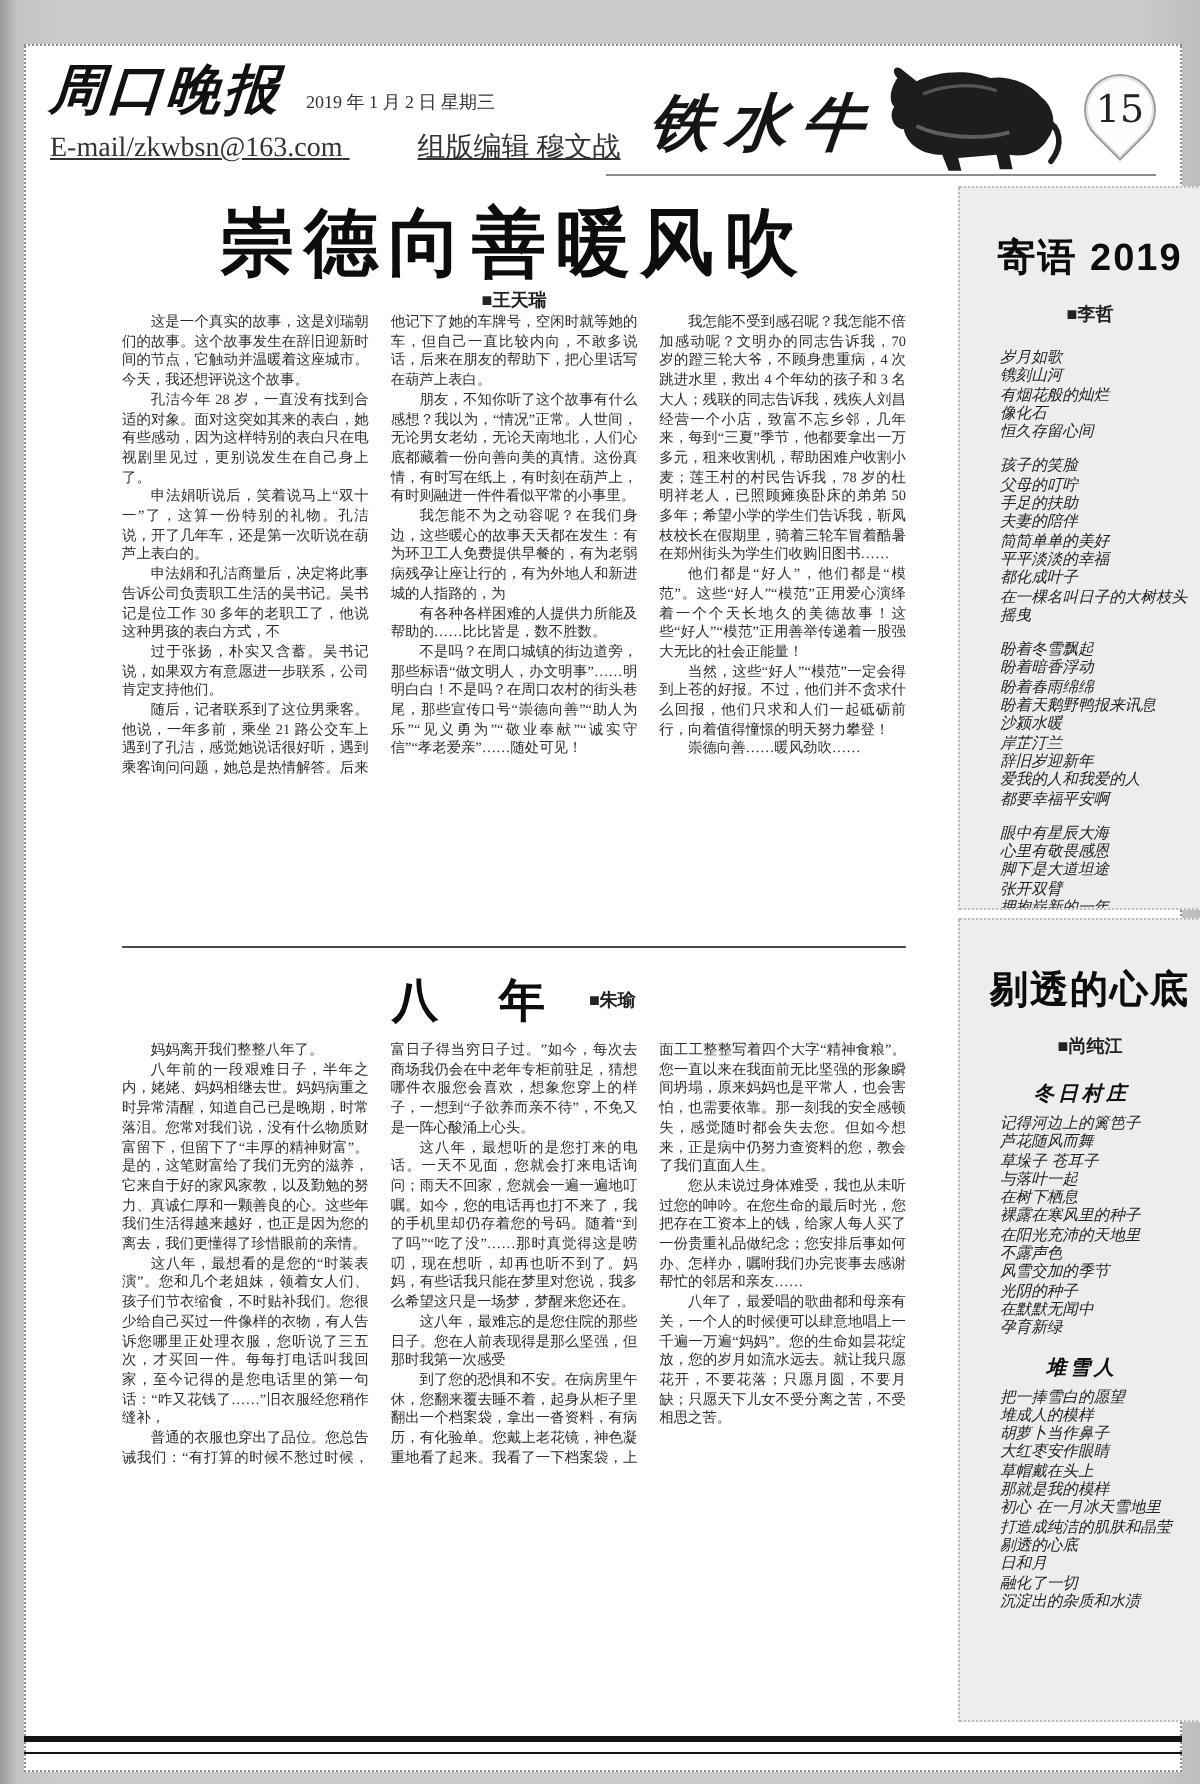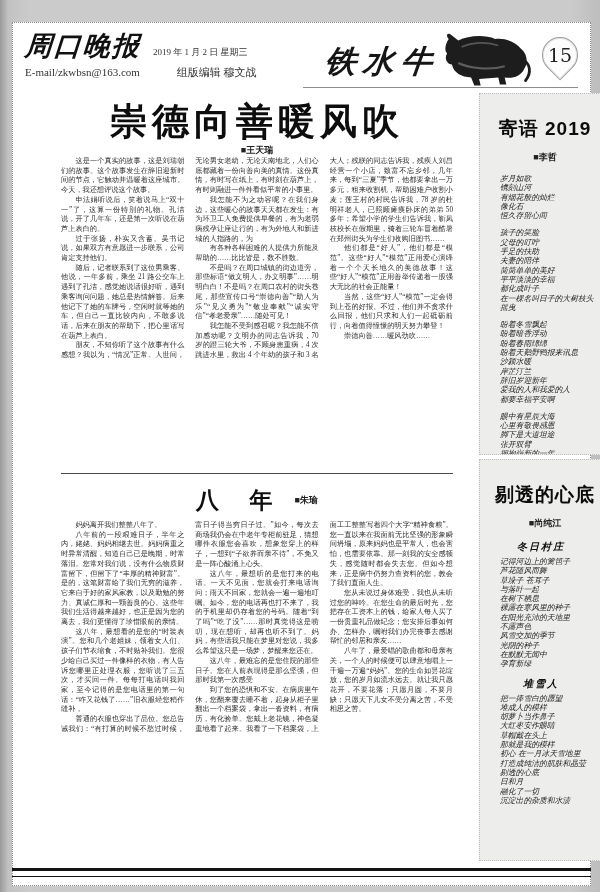--- a/index.html
+++ b/index.html
@@ -14,21 +14,21 @@
     background:#ffffff;border:1px dotted #8e8e8e;
   }
   
   .header{position:absolute;top:8px;left:12px;right:10px;height:58px;}
   .masthead{
     font-family:"DejaVu Serif",serif;font-weight:bold;font-style:italic;
     font-size:27px;letter-spacing:2px;color:#111;line-height:30px;display:inline-block;
     transform:skewX(-4deg);
   }
   .date-line{display:inline-block;font-size:9px;color:#333;margin-left:8px;vertical-align:baseline;}
-  .contact-line{font-size:11px;color:#333;margin-top:4px;}
+  .contact-line{font-size:14px;color:#333;margin-top:4px;text-decoration:underline;}
   .contact-line .editor{margin-left:34px;}
   .header-right{position:absolute;right:0;top:0;width:255px;height:58px;}
   .section-title{
     position:absolute;left:0;top:10px;
     font-family:"DejaVu Serif",serif;font-weight:bold;font-style:italic;
     font-size:31px;letter-spacing:7px;color:#151515;transform:skewX(-6deg);
   }
   .bull{position:absolute;left:108px;top:0;width:105px;height:56px;}
   .page-pin{
     position:absolute;right:2px;top:6px;width:34px;height:34px;
@@ -121,23 +121,25 @@
   <div class="header-rule"></div>
 
   <div class="art1-title">崇德向善暖风吹</div>
   <div class="byline art1-byline">■王天瑞</div>
   <div class="art1-body">
     <div class="colflow">
 
         <p class="para">这是一个真实的故事，这是刘瑞朝们的故事。这个故事发生在辞旧迎新时间的节点，它触动并温暖着这座城市。今天，我还想评说这个故事。</p>
 
 
+        <p class="para">孔洁今年 28 岁，一直没有找到合适的对象。面对这突如其来的表白，她有些感动，因为这样特别的表白只在电视剧里见过，更别说发生在自己身上了。</p>
 
         <p class="para">申法娟听说后，笑着说马上“双十一”了，这算一份特别的礼物。孔洁说，开了几年车，还是第一次听说在葫芦上表白的。</p>
 
+        <p class="para">申法娟和孔洁商量后，决定将此事告诉公司负责职工生活的吴书记。吴书记是位工作 30 多年的老职工了，他说这种男孩的表白方式，不</p>
 
         <p class="para">过于张扬，朴实又含蓄。吴书记说，如果双方有意愿进一步联系，公司肯定支持他们。</p>
 
         <p class="para">随后，记者联系到了这位男乘客。他说，一年多前，乘坐 21 路公交车上遇到了孔洁，感觉她说话很好听，遇到乘客询问问题，她总是热情解答。后来他记下了她的车牌号，空闲时就等她的车，但自己一直比较内向，不敢多说话，后来在朋友的帮助下，把心里话写在葫芦上表白。</p>
 
         <p class="para">朋友，不知你听了这个故事有什么感想？我以为，“情况”正常。人世间，无论男女老幼，无论天南地北，人们心底都藏着一份向善向美的真情。这份真情，有时写在纸上，有时刻在葫芦上，有时则融进一件件看似平常的小事里。</p>
 
         <p class="para">我怎能不为之动容呢？在我们身边，这些暖心的故事天天都在发生：有为环卫工人免费提供早餐的，有为老弱病残孕让座让行的，有为外地人和新进城的人指路的，为</p>
 
         <p class="para">有各种各样困难的人提供力所能及帮助的……比比皆是，数不胜数。</p>

